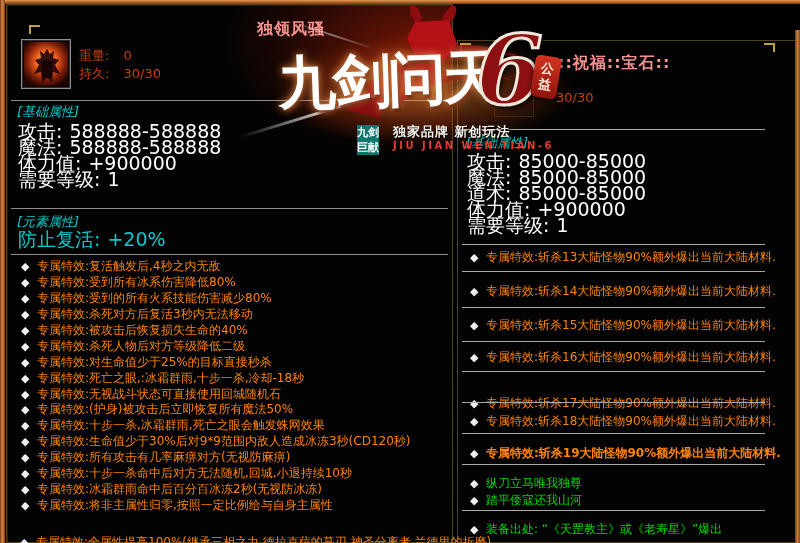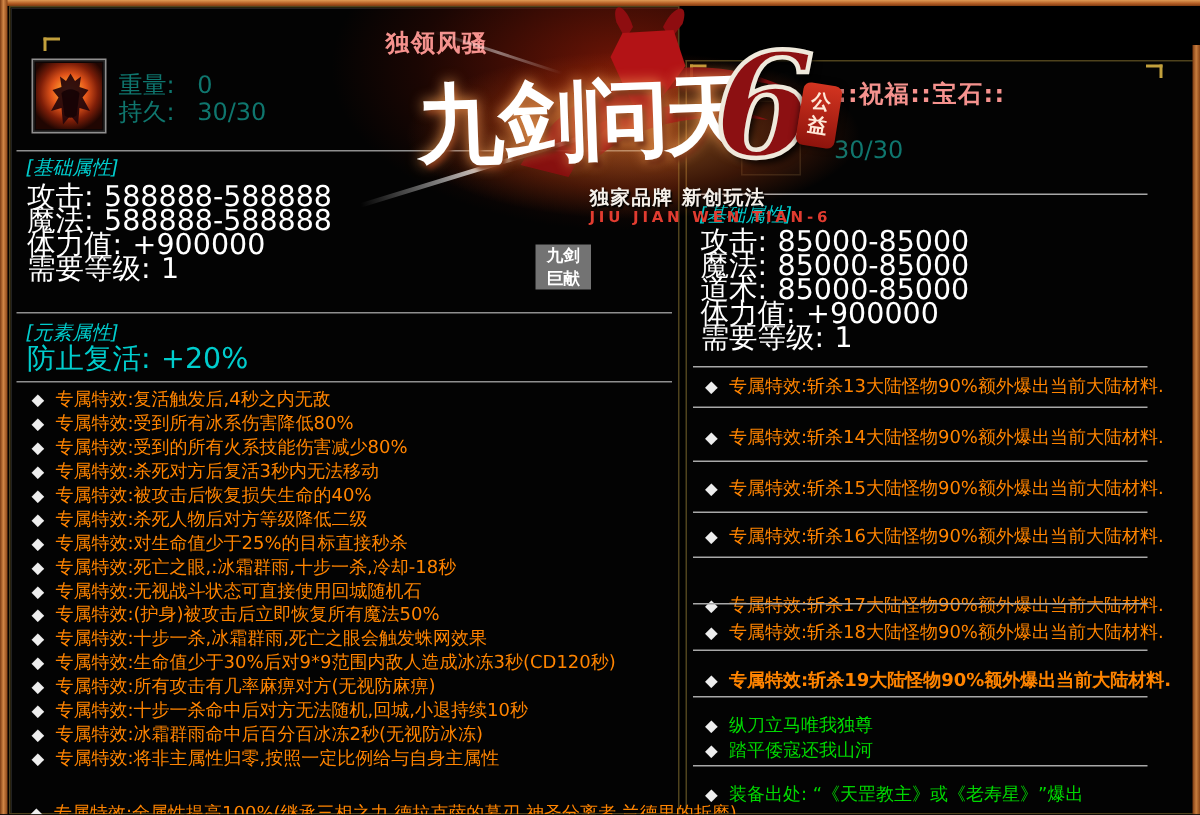--- a/index.html
+++ b/index.html
@@ -23,21 +23,21 @@
   .cb{position:absolute;width:9px;height:7px;border-left:2px solid #c2a03c;border-top:2px solid #c2a03c;z-index:5;}
   .cb.tr{border-left:none;border-right:2px solid #c2a03c;}
 
   .hr{position:absolute;height:1px;background:#8f8f8f;left:4px;}
   .lp .hr{width:437px;}
   .rp .hr{width:303px;background:#a8a8a8;}
 
   .t{position:absolute;white-space:nowrap;}
   .pink{color:#f5928e;font-size:16px;font-weight:bold;letter-spacing:1px;}
   .cyan{color:#00cdcd;font-size:13px;font-style:italic;}
-  .white12{color:#0f766e;font-size:16px;}
+  .white12{color:#c2410c;font-size:13px;}
 
   .stats{position:absolute;}
   .stat-row{height:16px;line-height:16px;font-size:19px;color:#fff;white-space:nowrap;}
   .stat-row .sv{margin-left:7px;}
   .el-row{color:#00cdcd;}
 
   .dm{display:inline-block;width:14px;font-size:11px;color:#eeeeee;margin-right:2px;}
 
   .fxlist{position:absolute;left:14px;top:254px;width:520px;}
   .fx{height:15.95px;line-height:15.95px;font-size:12px;color:#ff8400;white-space:nowrap;}
@@ -67,22 +67,22 @@
     font-family:"DejaVu Serif","Liberation Serif",serif;transform:rotate(-2deg);letter-spacing:-3px;
     text-shadow:0 0 9px rgba(255,170,90,.95),2px 3px 3px rgba(70,10,0,.95);}
   .logo-six{position:absolute;left:214px;top:14px;font-size:96px;font-weight:bold;font-style:italic;
     color:#8c1012;font-family:"DejaVu Serif","Liberation Serif",serif;
     -webkit-text-stroke:3px #efe9dc;text-shadow:3px 4px 5px rgba(0,0,0,.85);}
   .seal{position:absolute;left:271px;top:56px;width:26px;height:42px;border-radius:5px;
     background:linear-gradient(180deg,#d23420,#8e130c);transform:rotate(9deg);
     color:#ffe9d8;font-size:13px;font-weight:bold;text-align:center;line-height:16px;
     padding-top:5px;box-sizing:border-box;box-shadow:0 0 5px rgba(0,0,0,.7);}
   .seal span{display:block;}
-  .tagbox{position:absolute;left:95px;top:125px;width:37px;height:30px;background:#737373;
-    color:#fff;font-size:11px;font-weight:bold;line-height:15px;text-align:center;margin-top:38px;}
+  .tagbox{position:absolute;left:95px;top:125px;width:22px;height:30px;background:#0f766e;
+    color:#fff;font-size:11px;font-weight:bold;line-height:15px;text-align:center;}
   .tagbox span{display:block;}
   .tagline{position:absolute;left:131px;top:123px;font-size:13px;font-weight:bold;color:#f5f0ea;
     letter-spacing:1px;text-shadow:1px 1px 1px #000;}
   .sub{position:absolute;left:131px;top:140px;font-size:10px;font-weight:bold;color:#e23c30;letter-spacing:2.5px;}
   .st{position:absolute;background:linear-gradient(90deg,transparent,rgba(255,255,255,.9),transparent);}
   .st1{left:-25px;top:112px;width:160px;height:3px;transform:rotate(-17deg);opacity:.8;}
   .st2{left:25px;top:34px;width:90px;height:2px;transform:rotate(18deg);opacity:.5;}
 </style>
 </head>
 <body>

